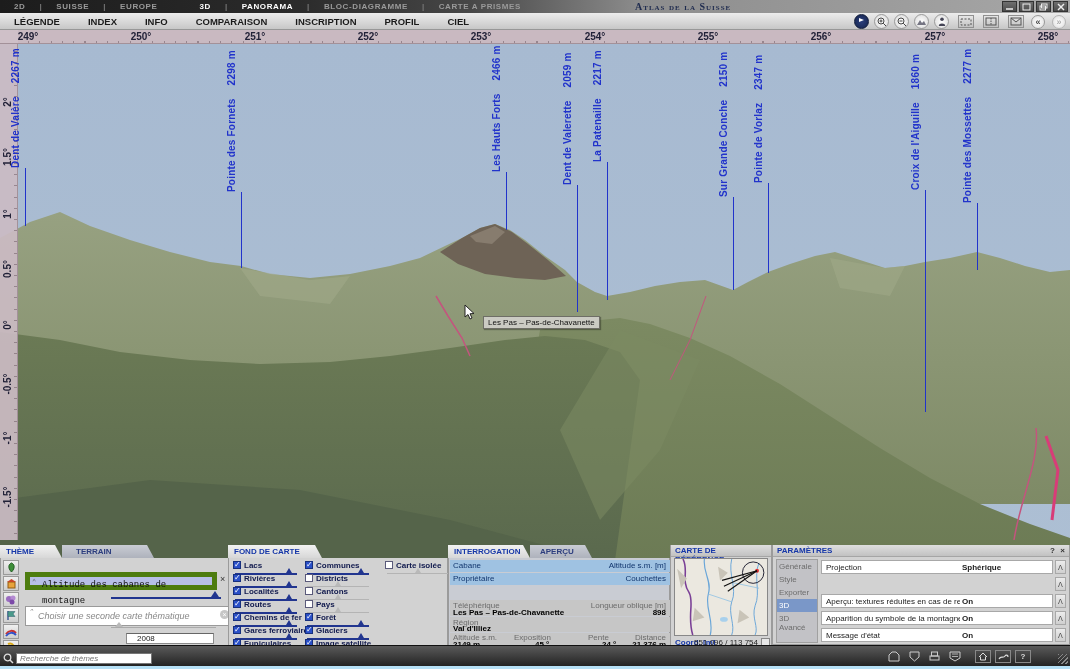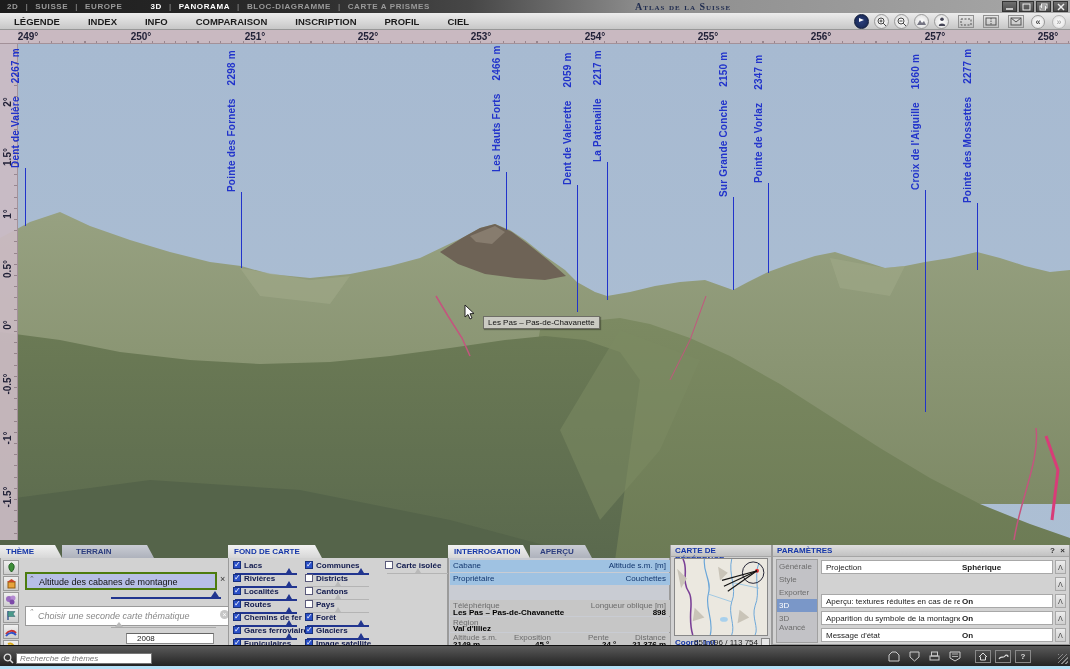--- a/index.html
+++ b/index.html
@@ -4,21 +4,21 @@
 <style>
   * { margin:0; padding:0; box-sizing:border-box; }
   html,body { width:1070px; height:669px; overflow:hidden; }
   body { font-family:"Liberation Sans", sans-serif; font-size:10px; background:#000; }
   #app { position:relative; width:1070px; height:669px; background:#a9bcd2; }
 
   
   .titlebar { position:absolute; left:0; top:0; width:1070px; height:13px;
     background:linear-gradient(90deg,#1c1c1c 0%,#2b2b2b 28%,#474747 44%,#8d8d8d 60%,#a7a7a7 100%);
     display:flex; align-items:center; color:#9a9a9a; font-size:8px; font-weight:bold; letter-spacing:.6px; }
-  .titlebar .mi { padding:0 7px; cursor:default; }
+  .titlebar .mi { padding:0 14px; cursor:default; }
   .titlebar .sep { color:#777; }
   .titlebar .on { color:#fff; }
   .titlebar .wtitle { position:absolute; left:635px; top:1px; color:#1d2a4e; font-family:"Liberation Serif",serif;
     font-size:10px; font-variant:small-caps; letter-spacing:1px; font-weight:bold; }
   .winbtns { position:absolute; right:2px; top:1px; display:flex; gap:2px; }
   .winbtn { width:15px; height:11px; background:linear-gradient(#6f6f6f,#4c4c4c); border:1px solid #333;
     display:flex; align-items:center; justify-content:center; }
 
   
   .menubar { position:absolute; left:0; top:13px; width:1070px; height:17px;
@@ -69,21 +69,21 @@
   .tab.inact { background:linear-gradient(#c9ccd4,#aeb2bc); color:#2c3d7e; }
   .pbody { position:absolute; left:0; top:13px; background:#d2d2d2; border:1px solid #9b9b9b; border-top:none; }
   .phead { position:absolute; top:0; left:0; width:100%; height:12px; background:linear-gradient(#dedede,#c2c2c2);
     border-bottom:1px solid #a5a5a5; font-size:8px; font-weight:bold; color:#1637a8; padding:1px 4px; }
 
   
   .icol { position:absolute; left:1px; top:2px; width:19px; }
   .ibtn { width:16px; height:15px; background:linear-gradient(#efefef,#cfcfcf); border:1px solid #9a9a9a;
     margin:0 0 1px 1px; display:flex; align-items:center; justify-content:center; }
   .combo1 { position:absolute; left:24px; top:14px; width:192px; height:18px; background:#b7bfe6;
-    border:2px solid #4d7c0f; font-size:9px; color:#111; line-height:16px; padding-left:12px; }
+    border:5px solid #4d7c0f; font-size:9px; color:#111; line-height:16px; padding-left:12px;font-family:Liberation Mono, monospace; }
   .combo-arrows { position:absolute; left:2px; top:2px; font-size:7px; color:#555; line-height:6px; }
   .combo1-x { position:absolute; left:219px; top:16px; font-size:9px; color:#333; }
   .slider1 { position:absolute; left:110px; top:39px; width:110px; height:2px; background:#21358f; }
   .slider1 .tri { position:absolute; right:2px; top:-6px; width:0; height:0;
     border-left:4px solid transparent; border-right:4px solid transparent; border-bottom:6px solid #21358f; }
   .combo2 { position:absolute; left:24px; top:48px; width:224px; height:20px; background:#fff;
     border:1px solid #9a9a9a; font-size:9px; font-style:italic; color:#888; line-height:18px; padding-left:12px; }
   .combo2-x { position:absolute; left:219px; top:52px; width:9px; height:9px; border-radius:50%;
     background:#c6c6c6; color:#fff; font-size:7px; text-align:center; line-height:9px; }
   .slider2 { position:absolute; left:110px; top:69px; width:105px; height:1px; background:#aaa; }

